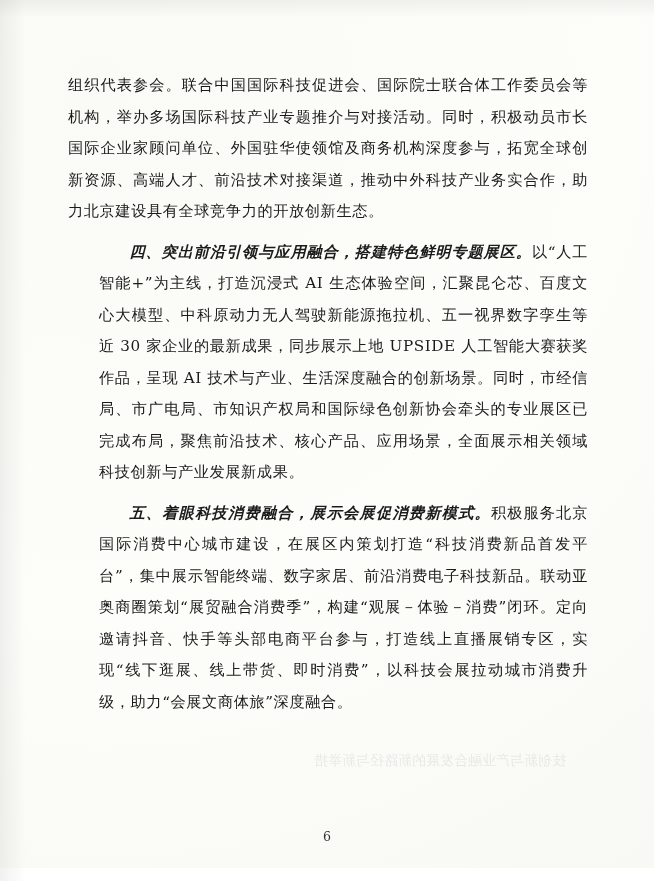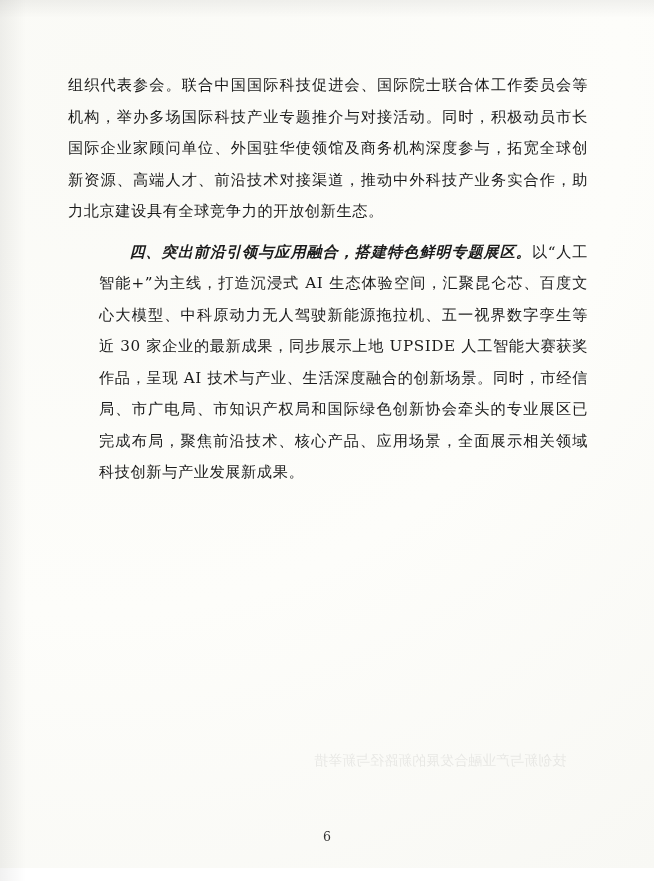--- a/index.html
+++ b/index.html
@@ -112,19 +112,22 @@
   <div class="content">
 
     <p class="para">
       <span>组织代表参会。联合中国国际科技促进会、国际院士联合体工作委员会等机构，举办多场国际科技产业专题推介与对接活动。同时，积极动员市长国际企业家顾问单位、外国驻华使领馆及商务机构深度参与，拓宽全球创新资源、高端人才、前沿技术对接渠道，推动中外科技产业务实合作，助力北京建设具有全球竞争力的开放创新生态。</span>
     </p>
 
     <p class="para indent spaced">
       <span class="heading-run">四、突出前沿引领与应用融合，搭建特色鲜明专题展区。</span><span>以“人工智能+”为主线，打造沉浸式 AI 生态体验空间，汇聚昆仑芯、百度文心大模型、中科原动力无人驾驶新能源拖拉机、五一视界数字孪生等近 30 家企业的最新成果，同步展示上地 UPSIDE 人工智能大赛获奖作品，呈现 AI 技术与产业、生活深度融合的创新场景。同时，市经信局、市广电局、市知识产权局和国际绿色创新协会牵头的专业展区已完成布局，聚焦前沿技术、核心产品、应用场景，全面展示相关领域科技创新与产业发展新成果。</span>
     </p>
 
+    <p class="para indent spaced">
+      <span class="heading-run">五、着眼科技消费融合，展示会展促消费新模式。</span><span>积极服务北京国际消费中心城市建设，在展区内策划打造“科技消费新品首发平台”，集中展示智能终端、数字家居、前沿消费电子科技新品。联动亚奥商圈策划“展贸融合消费季”，构建“观展－体验－消费”闭环。定向邀请抖音、快手等头部电商平台参与，打造线上直播展销专区，实现“线下逛展、线上带货、即时消费”，以科技会展拉动城市消费升级，助力“会展文商体旅”深度融合。</span>
+    </p>
 
   </div>
 
   <div class="ghost">技创新与产业融合发展的新路径与新举措</div>
 
   <div class="footer">6</div>
 </div>
 
 </body></html>

